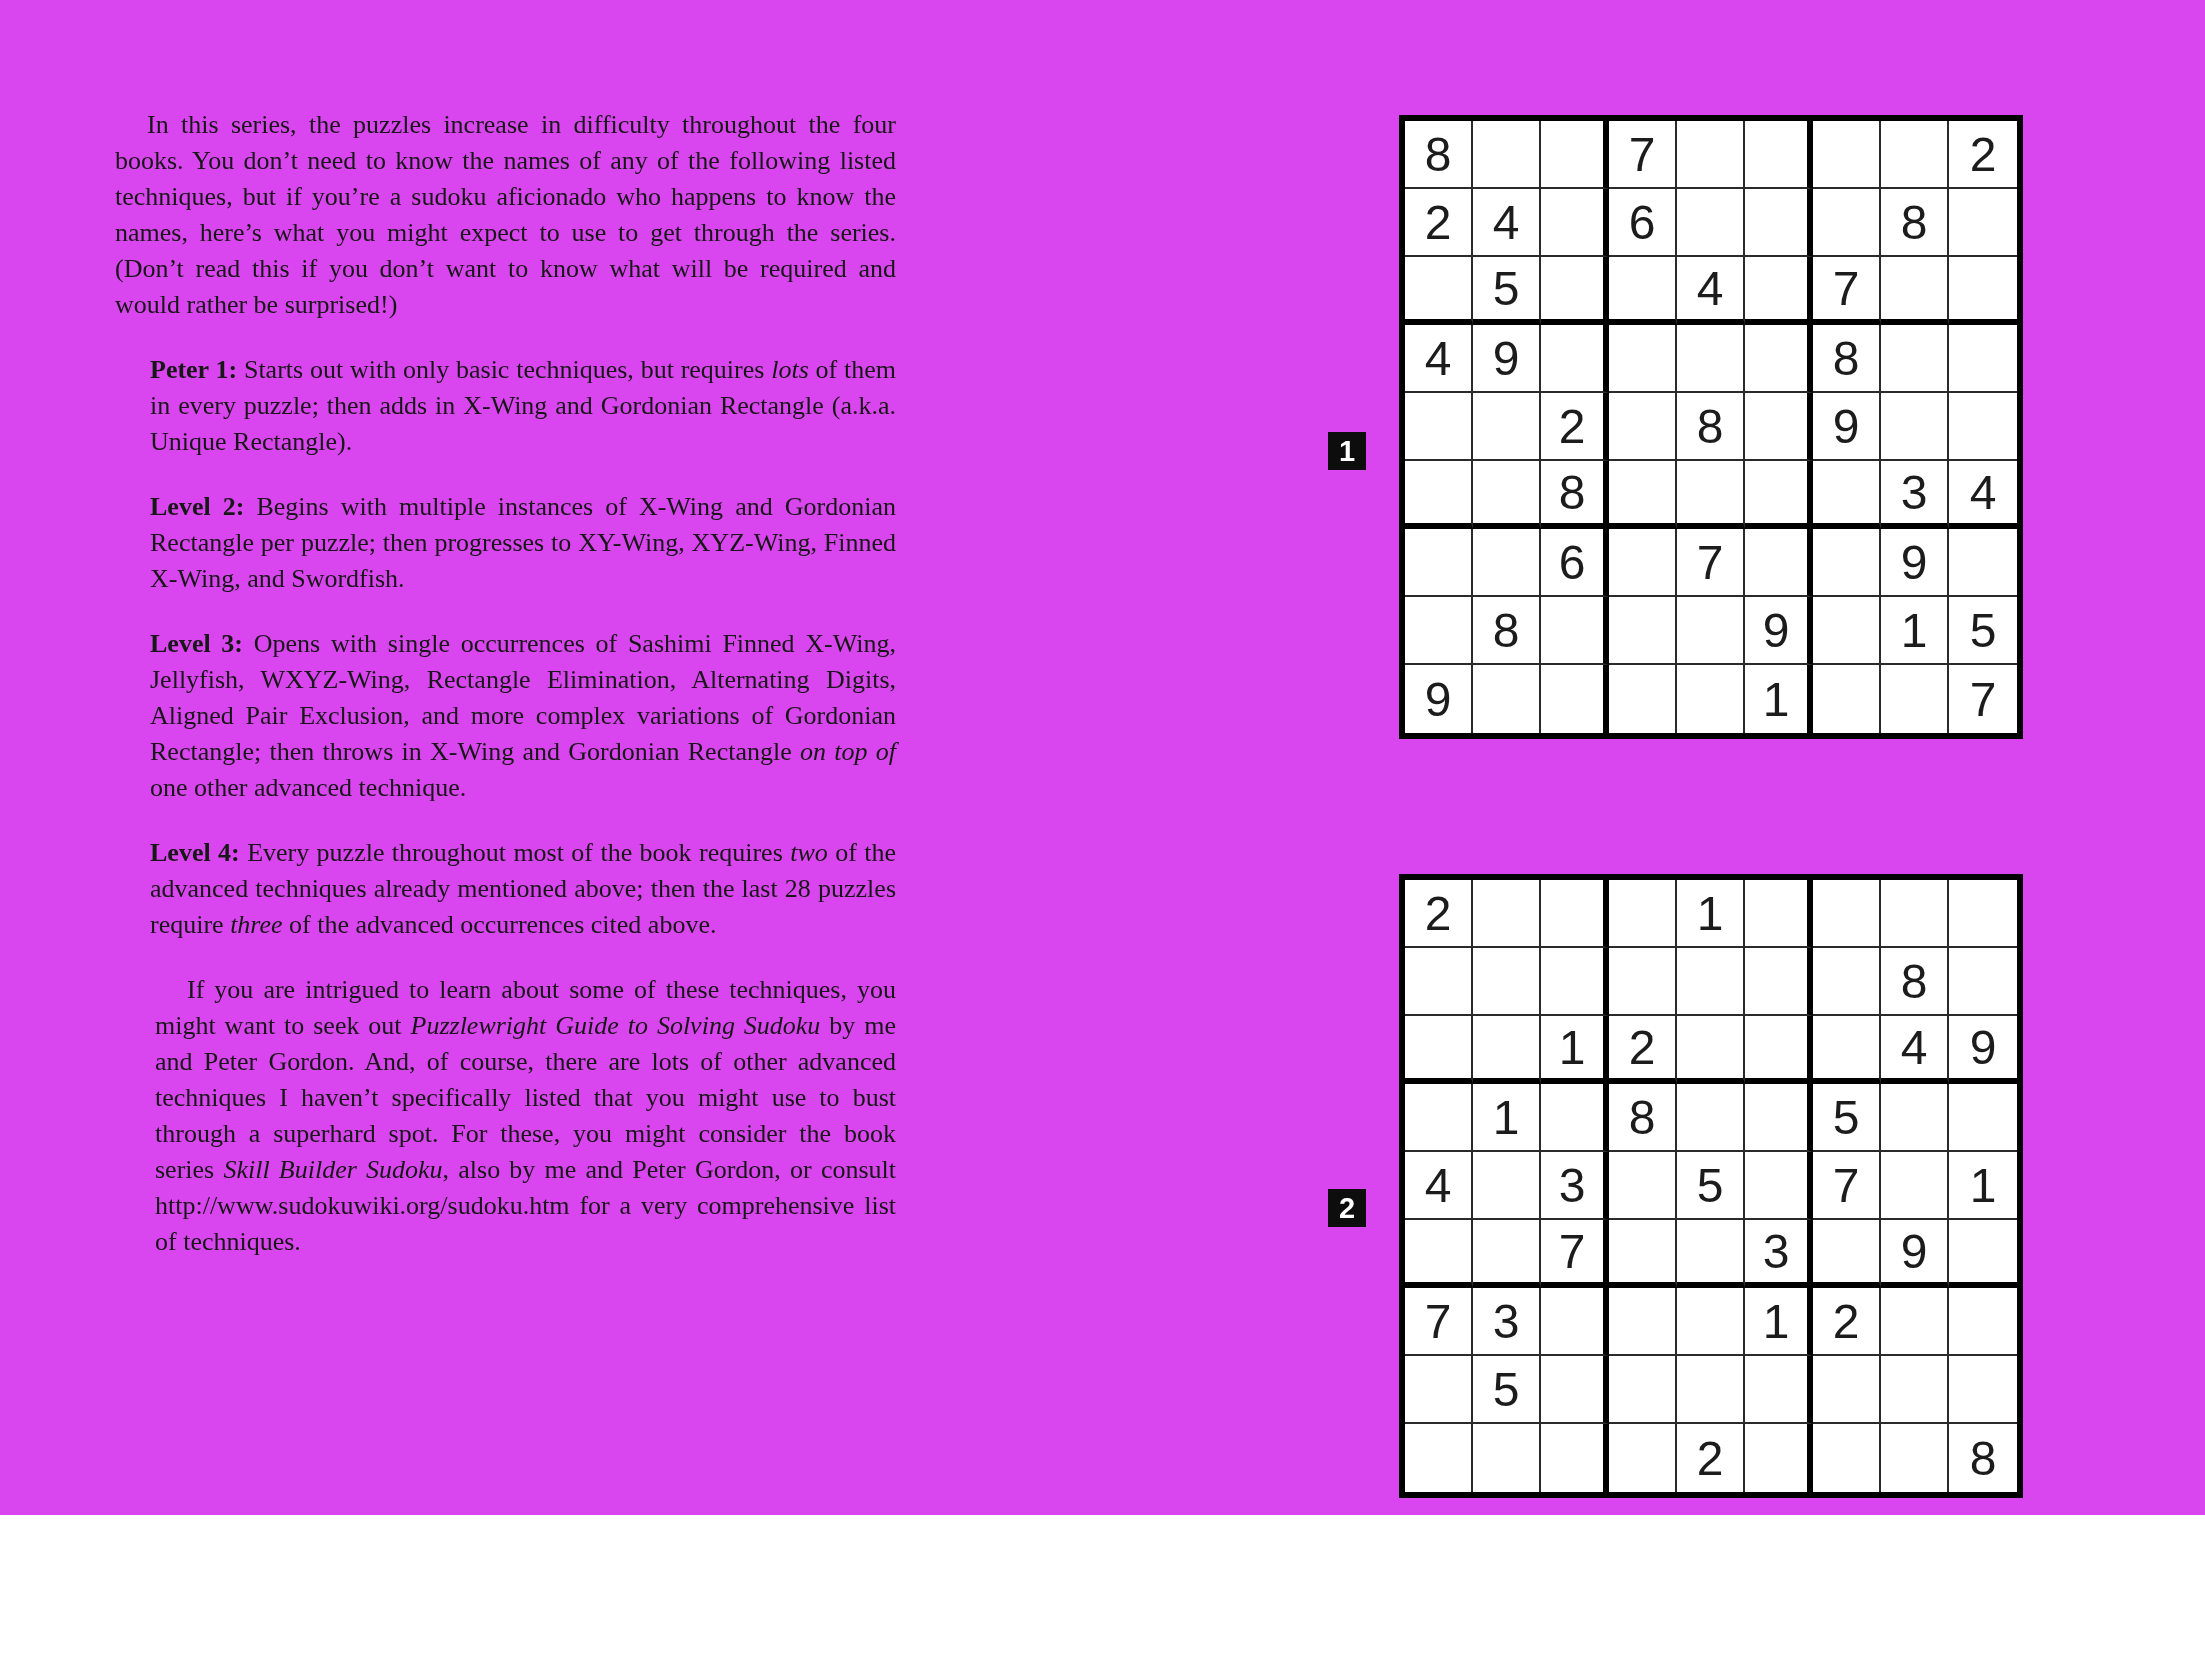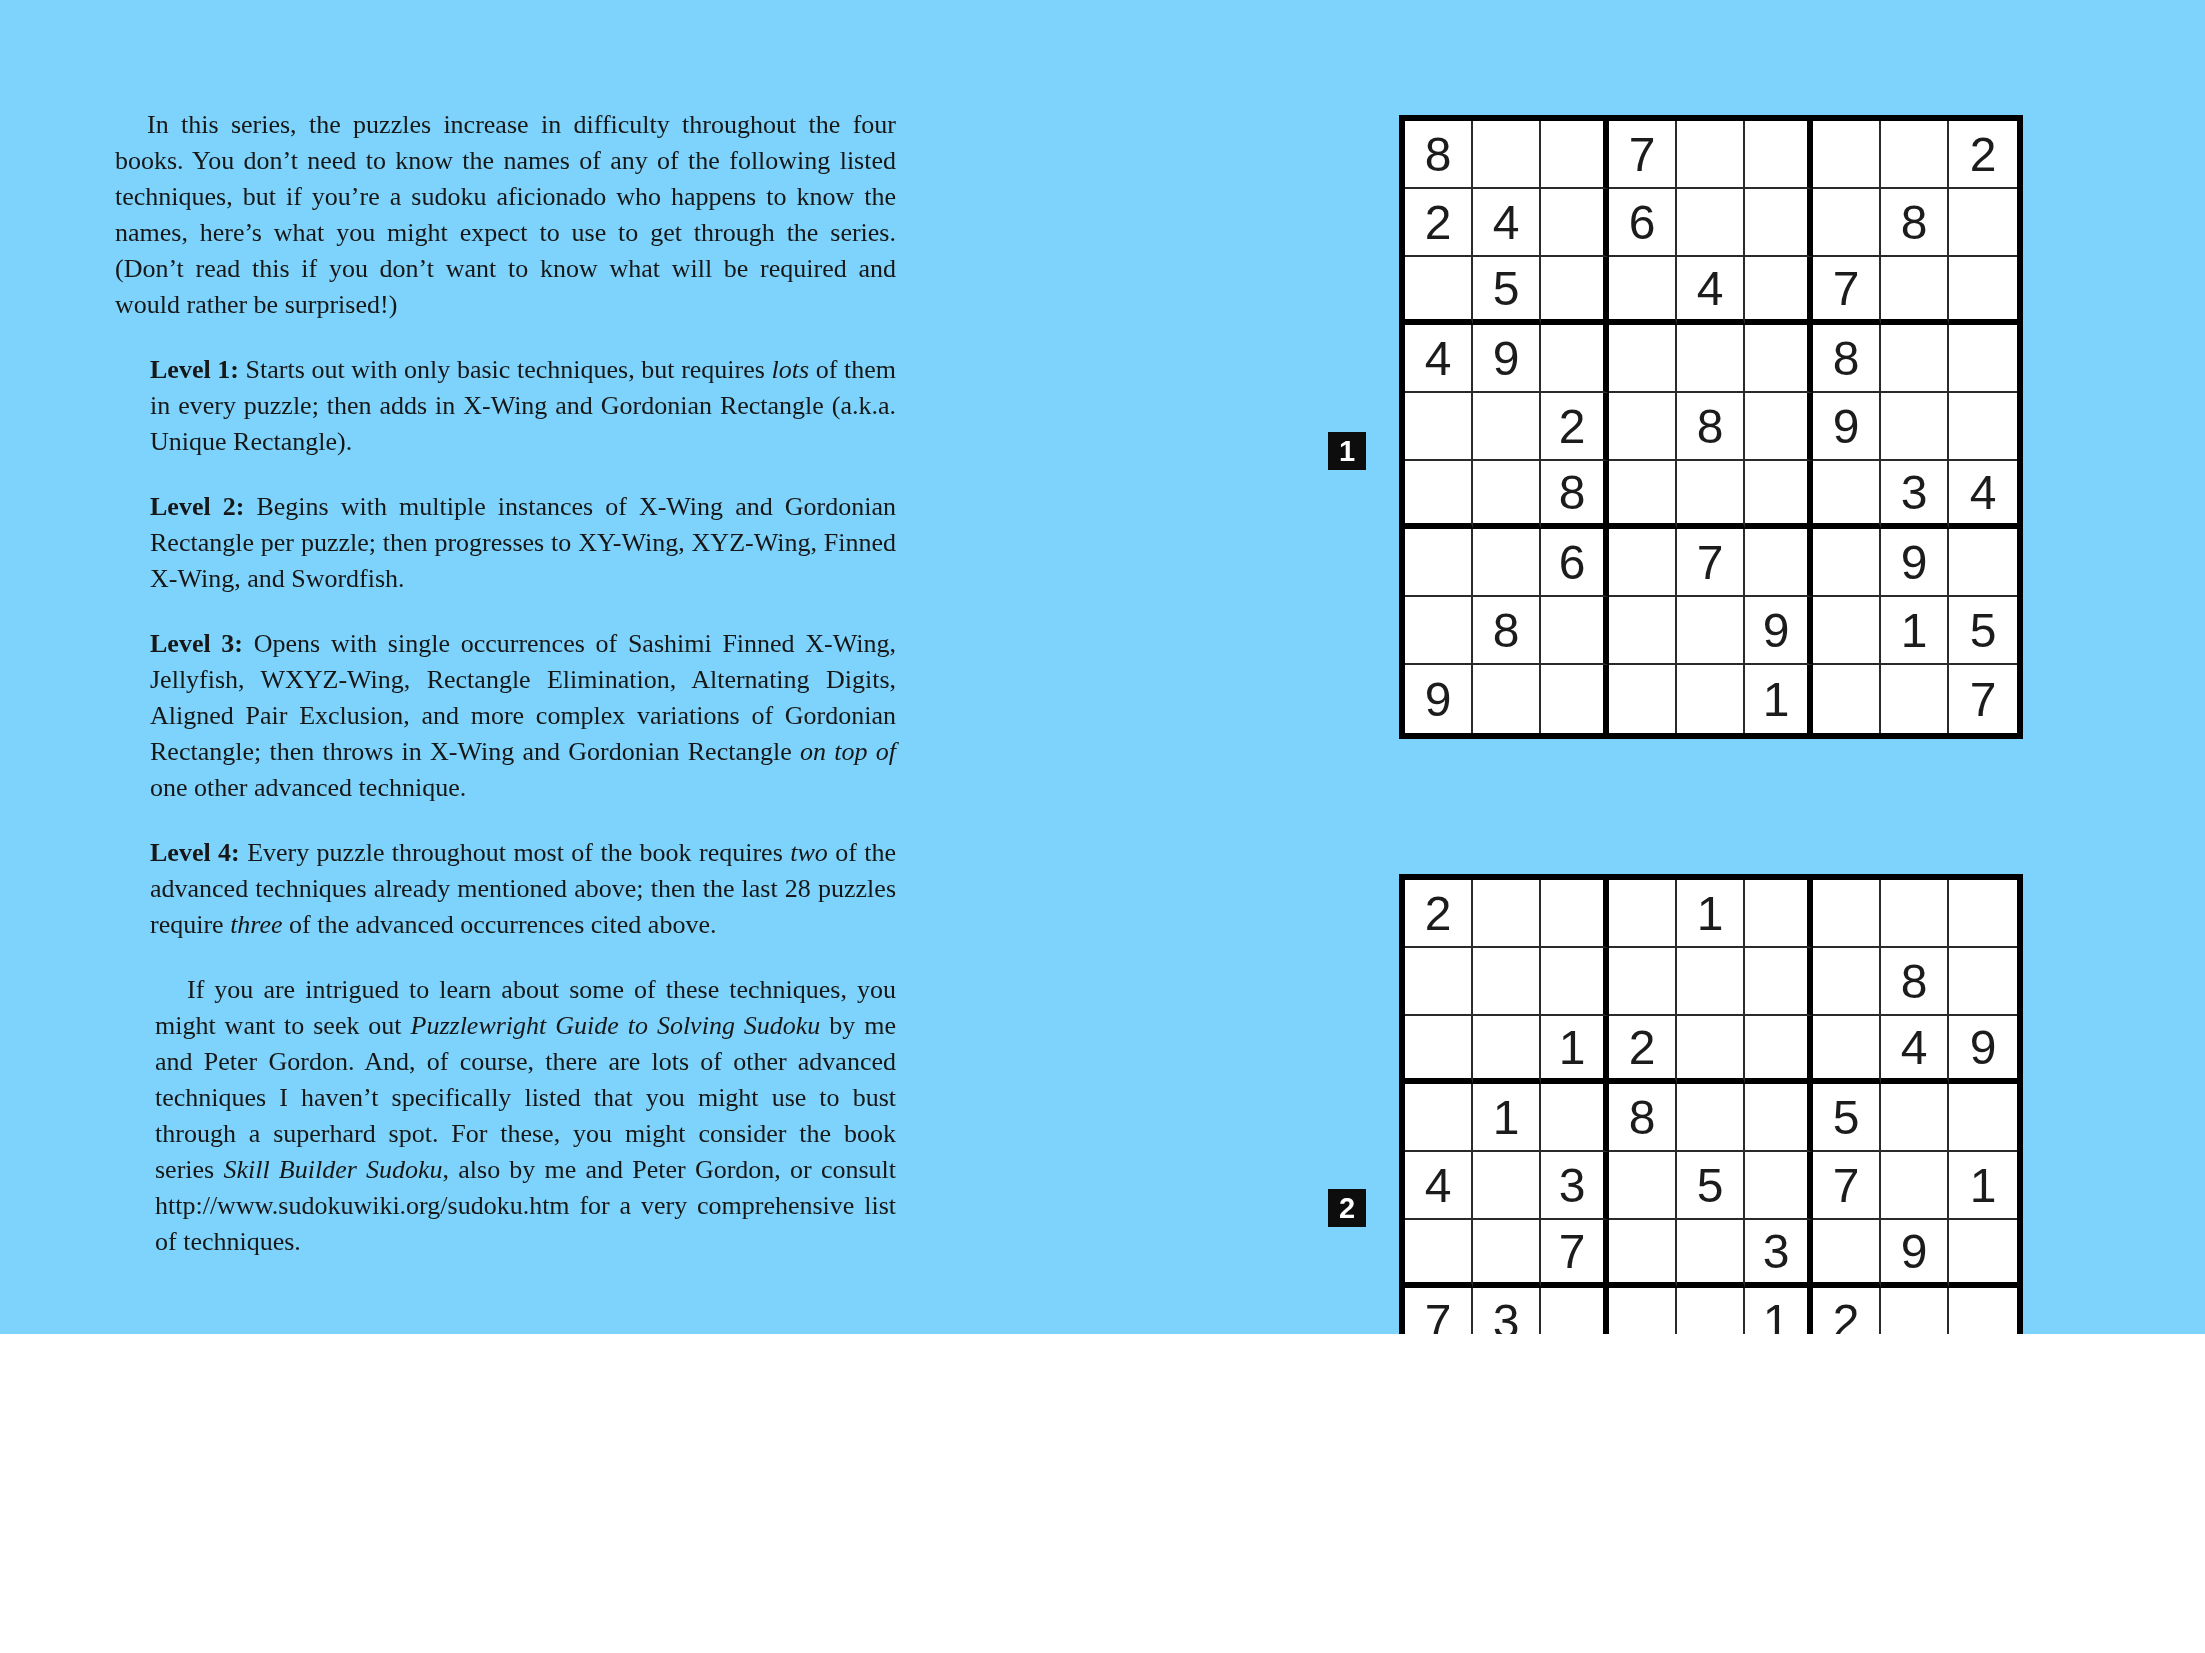--- a/index.html
+++ b/index.html
@@ -1,21 +1,21 @@
 <!DOCTYPE html>
 <html style="font-size:13.6px"><head>
 <meta charset="utf-8">
 <style>
   * { margin: 0; padding: 0; box-sizing: content-box; }
   html, body { background: #ffffff; }
   .spread {
     position: relative;
     width: 2205px;
-    height: 1334px;
-    background: #7dd3fc;
+    height: 1515px;
+    background: #d946ef;
     font-family: "Liberation Serif", serif;
     color: #1a1a1a;
     overflow: hidden;
   }
 
   
   .text-column {
     position: absolute;
     left: 115px;
     top: 107px;
@@ -105,21 +105,21 @@
 </style>
 </head>
 <body>
 
 <div class="spread">
 
   <div>
     <div class="text-column">
       <div>
           <p class="para p-first"><span>In this series, the puzzles increase in difficulty throughout the four books. You don’t need to know the names of any of the following listed techniques, but if you’re a sudoku aficionado who happens to know the names, here’s what you might expect to use to get through the series. (Don’t read this if you don’t want to know what will be required and would rather be surprised!)</span></p>
-          <p class="para p-level"><b>Level 1:</b><span> Starts out with only basic techniques, but requires </span><i>lots</i><span> of them in every puzzle; then adds in X-Wing and Gordonian Rectangle (a.k.a. Unique Rectangle).</span></p>
+          <p class="para p-level"><b>Peter 1:</b><span> Starts out with only basic techniques, but requires </span><i>lots</i><span> of them in every puzzle; then adds in X-Wing and Gordonian Rectangle (a.k.a. Unique Rectangle).</span></p>
           <p class="para p-level"><b>Level 2:</b><span> Begins with multiple instances of X-Wing and Gordonian Rectangle per puzzle; then progresses to XY-Wing, XYZ-Wing, Finned X-Wing, and Swordfish.</span></p>
           <p class="para p-level"><b>Level 3:</b><span> Opens with single occurrences of Sashimi Finned X-Wing, Jellyfish, WXYZ-Wing, Rectangle Elimination, Alternating Digits, Aligned Pair Exclusion, and more complex variations of Gordonian Rectangle; then throws in X-Wing and Gordonian Rectangle </span><i>on top of</i><span> one other advanced technique.</span></p>
           <p class="para p-level"><b>Level 4:</b><span> Every puzzle throughout most of the book requires </span><i>two</i><span> of the advanced techniques already mentioned above; then the last 28 puzzles require </span><i>three</i><span> of the advanced occurrences cited above.</span></p>
           <p class="para p-first p-nogap"><span>If you are intrigued to learn about some of these techniques, you might want to seek out </span><i>Puzzlewright Guide to Solving Sudoku</i><span> by me and Peter Gordon. And, of course, there are lots of other advanced techniques I haven’t specifically listed that you might use to bust through a superhard spot. For these, you might consider the book series </span><i>Skill Builder Sudoku</i><span>, also by me and Peter Gordon, or consult http://www.sudokuwiki.org/sudoku.htm for a very comprehensive list of techniques.</span></p>
         </div>
     </div>
     <div class="page-num page-num-left">6</div>
   </div>
 
   <div>

